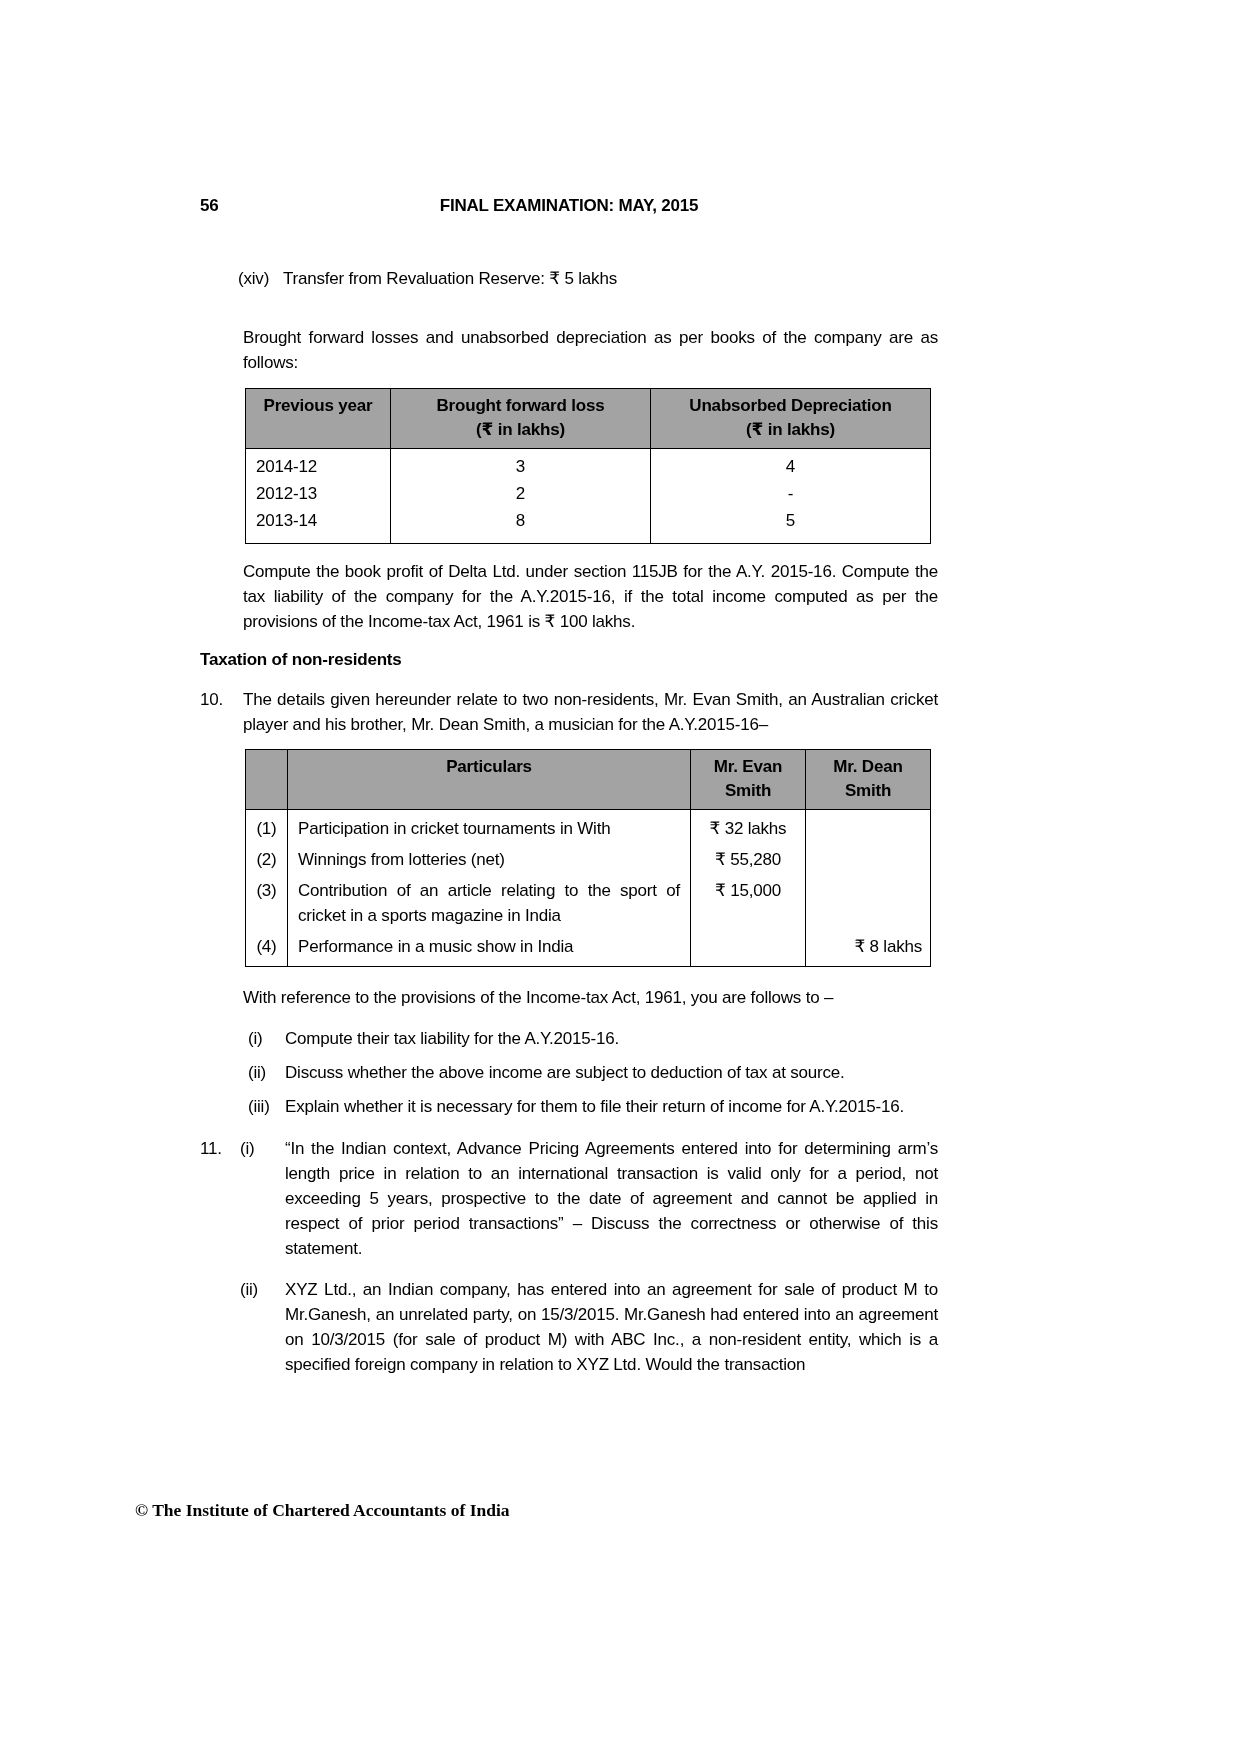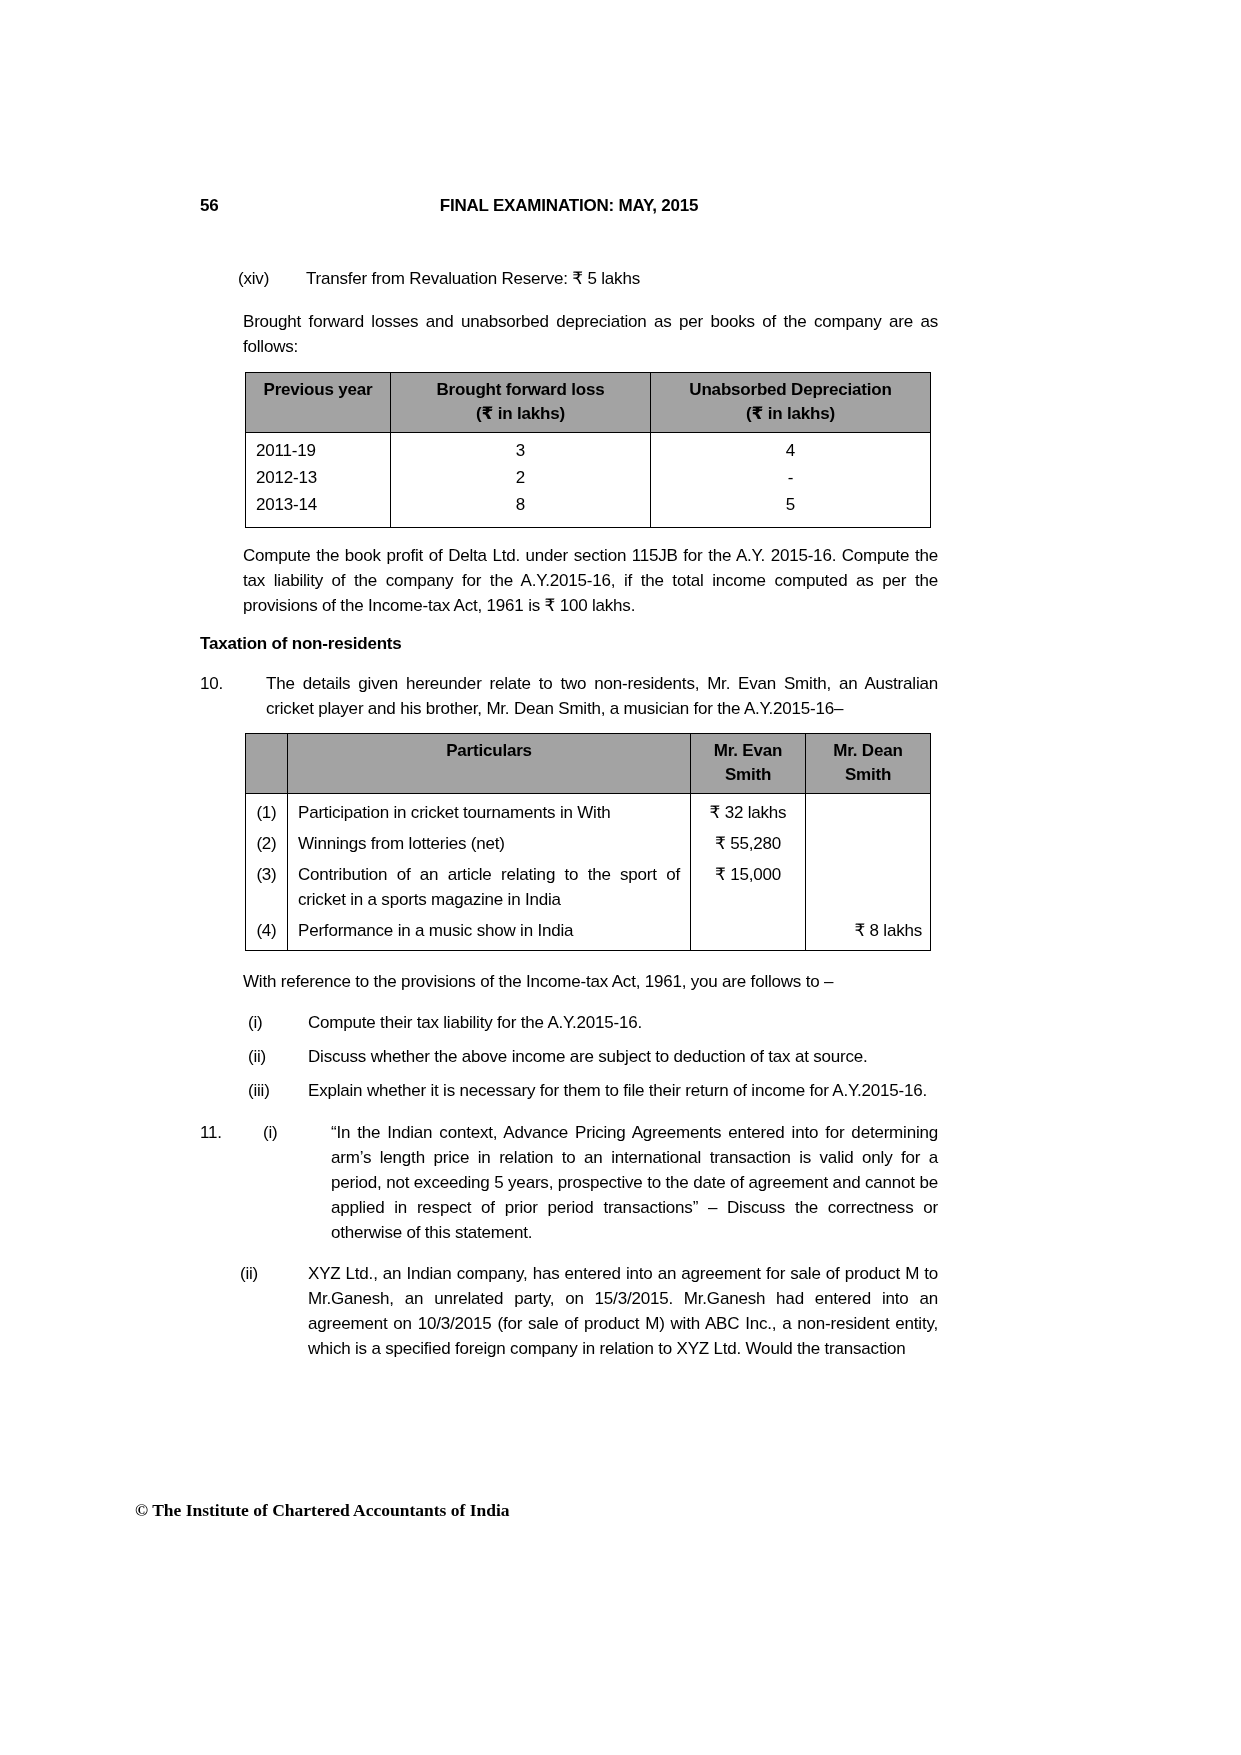--- a/index.html
+++ b/index.html
@@ -13,29 +13,29 @@
     letter-spacing: -0.2px;
     overflow: hidden;
   }
   .content { position: absolute; left: 200px; top: 196px; width: 738px; }
 
   .header-row { position: relative; height: 18px; }
   .page-num { position: absolute; left: 0; top: 0; font-weight: bold; }
   .header-title { display: block; text-align: center; font-weight: bold; }
 
   .para { text-align: justify; line-height: 25px; }
-  .row { display: flex; gap: 23px; }
+  .row { display: flex; }
   .flex-text { flex: 1; }
   .hang-label { flex-shrink: 0; line-height: 25px; }
 
   .item-xiv { margin: 52px 0 0 38px; }
   .item-xiv .hang-label { width: 45px; }
 
   .indent { margin-left: 43px; }
-  .intro { margin-top: 18px; }
+  .intro { margin-top: 34px; }
 
   .doc-table { border-collapse: collapse; table-layout: fixed; border: 1px solid #000; }
   .doc-table th, .doc-table td { border-left: 1px solid #000; border-right: 1px solid #000; }
   .doc-table thead th {
     background: #a3a3a3;
     border-bottom: 1px solid #000;
     font-weight: bold; text-align: center; vertical-align: top;
     padding: 5px 6px 6px; line-height: 24px;
   }
   .doc-table td { vertical-align: top; line-height: 25px; }
@@ -113,21 +113,21 @@
           <span>(₹ in lakhs)</span>
         </th>
         <th>
           <span>Unabsorbed Depreciation</span><br>
           <span>(₹ in lakhs)</span>
         </th>
       </tr>
     </thead>
     <tbody>
       <tr>
-        <td class="year">2011-19</td>
+        <td class="year">2014-12</td>
         <td>3</td>
         <td>4</td>
       </tr>
       <tr>
         <td class="year">2012-13</td>
         <td>2</td>
         <td>-</td>
       </tr>
       <tr>
         <td class="year">2013-14</td>

